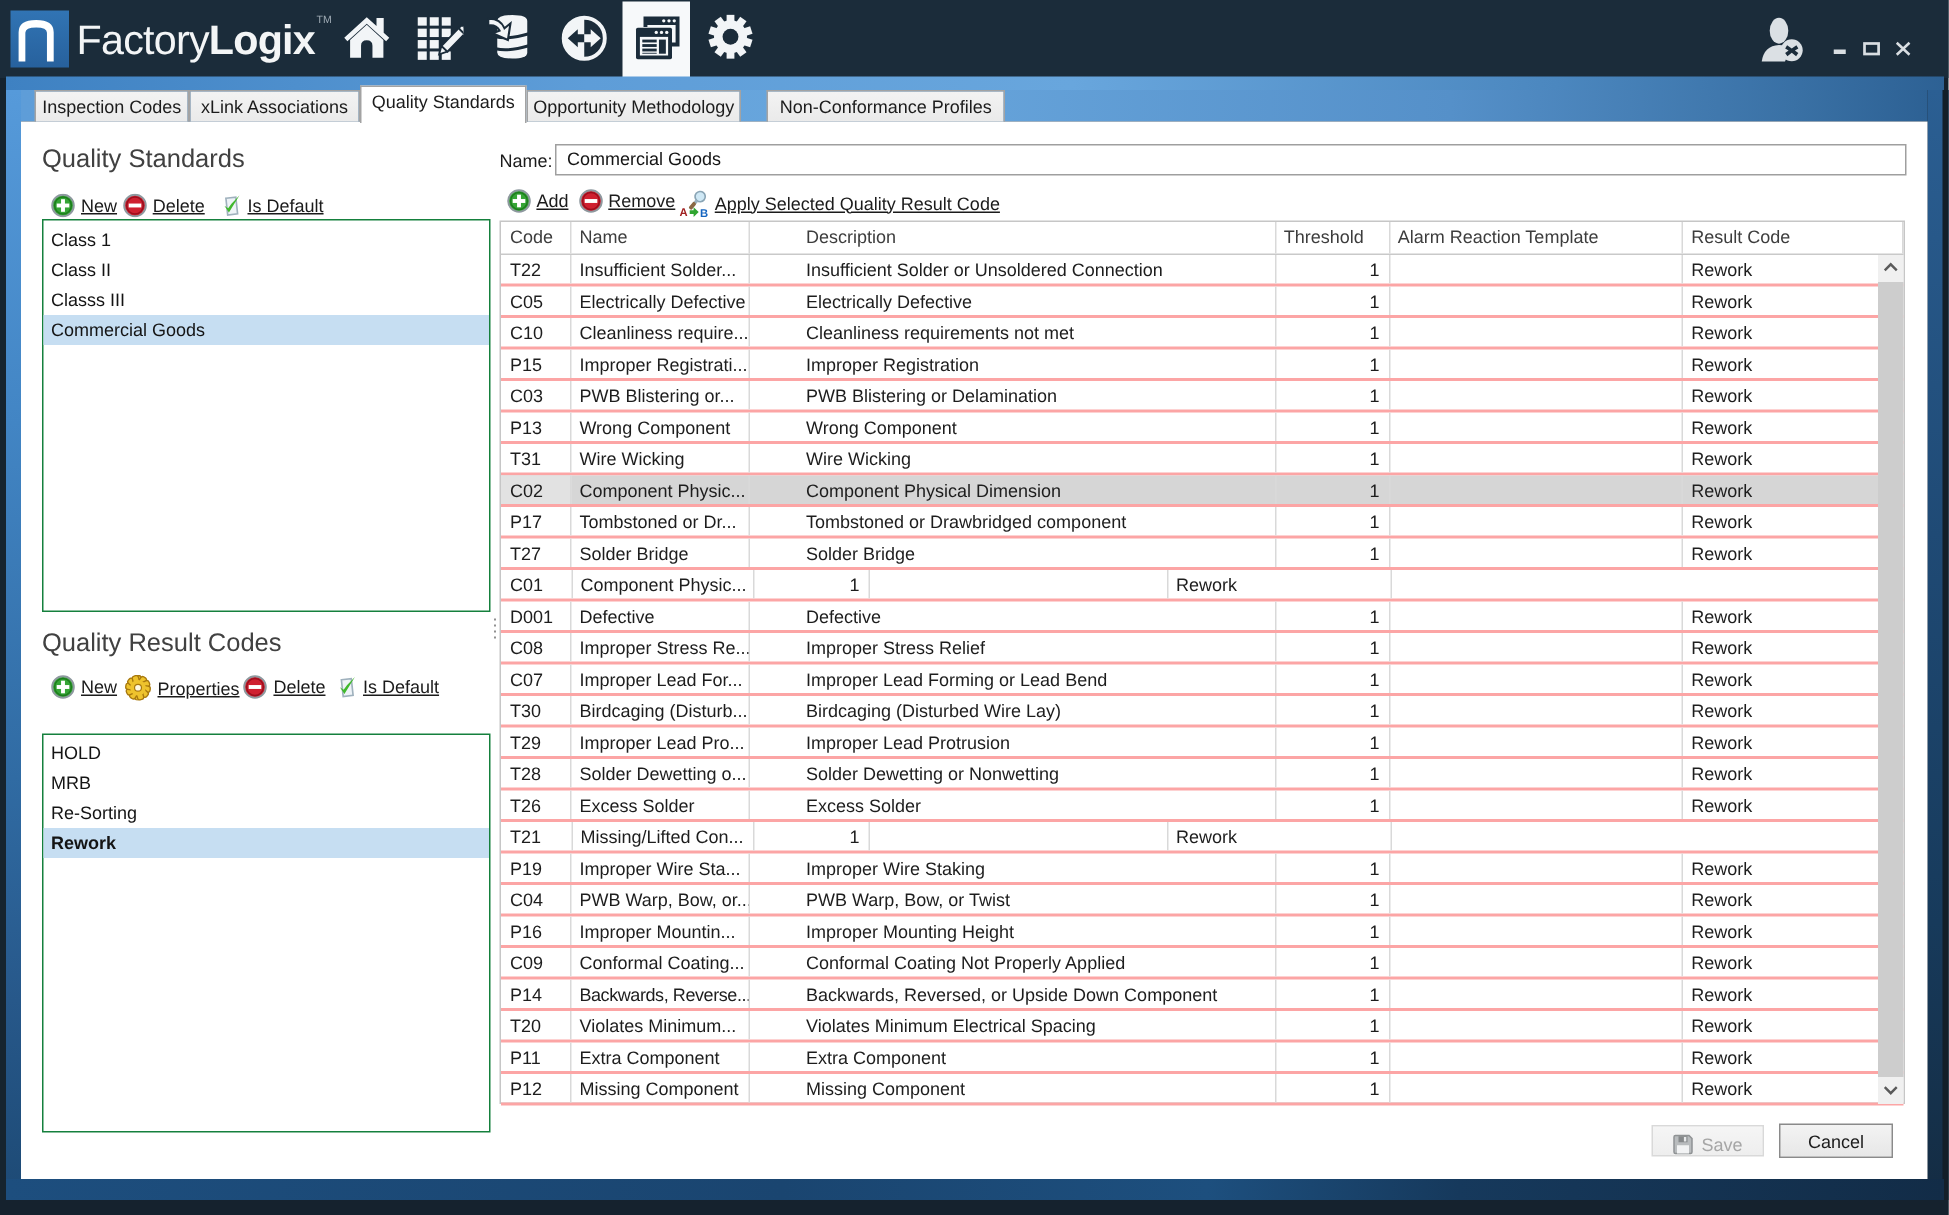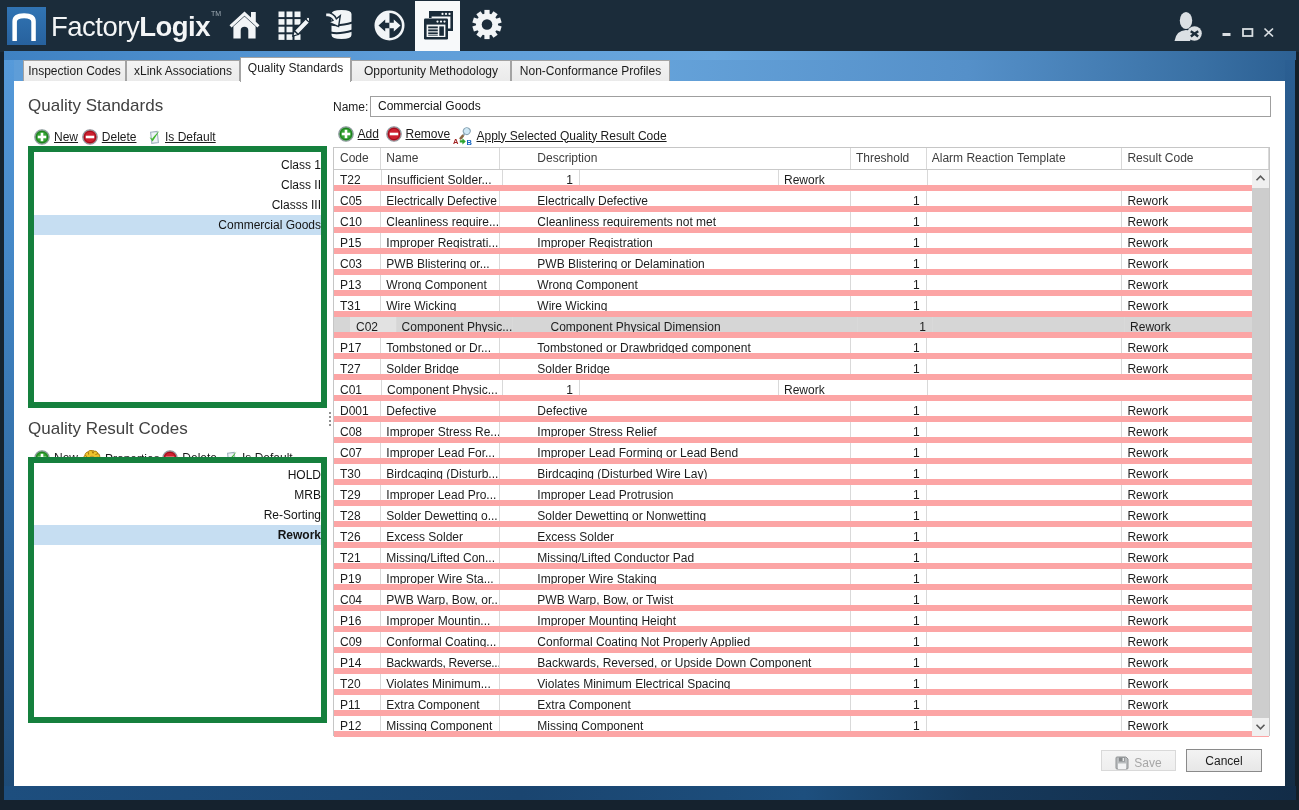--- a/index.html
+++ b/index.html
@@ -19,32 +19,32 @@
 #bframe{position:absolute;left:4px;top:786px;width:1292px;height:14px;background:linear-gradient(90deg,#1d4e7e,#1a4570 40%,#1d4f7e 62%,#16395c 75%,#122c47 100%);}
 #bdark{position:absolute;left:0;top:800px;width:1299px;height:10px;background:#15222e;}
 #tabrow{position:absolute;left:14px;top:60px;width:1271px;height:21px;background:linear-gradient(90deg,#5e9dd8,#68a6dd 45%,#5590c9 75%,#3a71a5 93%,#2d6194 100%);}
 .tab{position:absolute;top:0;height:21px;background:linear-gradient(180deg,#f3f3f3,#eaeaea);border:1px solid #a3a3a3;border-bottom:none;color:#1c1c1c;font-size:12px;text-align:center;line-height:20px;white-space:nowrap;z-index:2;}
 .tab.active{top:-3px;height:25px;background:#fff;z-index:3;}
 #content{position:absolute;left:14px;top:81px;width:1271px;height:705px;background:#fff;}
 .h1{position:absolute;left:14px;color:#414141;font-size:17px;}
 .tbar{position:absolute;left:0;top:0;height:16px;font-size:12px;color:#1b1b1b;}
 .titem{position:absolute;top:0;display:flex;align-items:center;white-space:nowrap;}
 .titem .lbl{margin-left:4px;text-decoration:underline;}
-.listbox{position:absolute;left:14px;width:299px;border:6px solid #15803d;background:#fff;text-align:right;}
+.listbox{position:absolute;left:14px;width:299px;border:1px solid #15803d;background:#fff;}
 .li{height:20px;line-height:20px;font-size:12px;color:#141414;padding-left:5px;}
 .li.sel{background:#c6def2;}
 #grip{position:absolute;left:314px;top:330px;width:4px;height:16px;background-image:radial-gradient(circle,#909090 28%,transparent 34%);background-size:4px 4px;}
 #namelbl{position:absolute;left:319px;top:19px;font-size:12px;color:#1b1b1b;}
 #nameinput{position:absolute;left:356px;top:15px;width:901px;height:21px;border:1px solid #9f9f9f;background:#fff;font-size:12px;color:#141414;line-height:19px;padding-left:7px;}
 #grid{position:absolute;left:319px;top:66px;width:937px;height:589px;border:1px solid #c6c6c6;background:#fff;font-size:12px;color:#1d1d1d;}
 #ghead{display:flex;height:22px;border-bottom:1px solid #c9c9c9;color:#3d3d3d;}
 #ghead>div{border-right:1px solid #d9d9d9;padding-left:5px;line-height:21px;}
-.trow{display:flex;height:21px;border-bottom:6px solid #fca5a5;}
+.trow{display:flex;height:21px;border-bottom:2px solid #fca5a5;}
 .trow>div{border-right:1px solid #d9d9d9;padding-left:5px;line-height:20px;white-space:nowrap;overflow:hidden;}
-.trow.sel{background:#d6d6d6;padding-left:16px;}
+.trow.sel{background:#d6d6d6;}
 .trow.sel .c1{background:#e2e2e2;}
 .c1{width:48px;padding-left:6px!important;}.c2{width:121px;}.c3{width:324px;margin-left:32px;}.c4{width:77px;text-align:right;padding-right:6px;}.c5{width:199px;}.c6{width:149px;}
 #ghead .c4{text-align:left;}
 #vscroll{position:absolute;right:0;top:22px;width:17px;height:566px;background:#f0f0f0;}
 #vthumb{position:absolute;left:0;top:18px;width:17px;height:530px;background:#cdcdcd;}
 .btn{position:absolute;font-size:12px;display:flex;align-items:center;justify-content:center;}
 #savebtn{left:1087px;top:669px;width:75px;height:21px;border:1px solid #d9d9d9;background:linear-gradient(180deg,#f5f5f5,#eee);color:#a6a6a6;align-items:flex-end;}
 #cancelbtn{left:1172px;top:668px;width:76px;height:23px;border:1px solid #8a8a8a;background:linear-gradient(180deg,#f3f3f3,#e7e7e7);color:#1b1b1b;}
 </style></head>
 <body>
@@ -154,21 +154,21 @@
   </div>
   <div id="topstrip"></div>
   <div id="lframe"></div>
     <div id="rframe"></div>
     <div id="bframe"></div>
     <div id="bdark"></div>
   <div id="tabrow">
     <div class="tab" style="left:9px;width:103px;">Inspection Codes</div>
     <div class="tab" style="left:112px;width:114px;">xLink Associations</div>
     <div class="tab active" style="left:226px;width:111px;">Quality Standards</div>
-    <div class="tab" style="left:337px;width:160px;">Opportunity Methodology</div>
+    <div class="tab" style="left:337px;width:143px;">Opportunity Methodology</div>
     <div class="tab" style="left:497px;width:159px;">Non-Conformance Profiles</div>
   </div>
   <div id="content">
     <div class="h1" style="top:15px">Quality Standards</div>
     <div class="tbar" style="left:0;top:48px;">
         <span class="titem" style="left:20px">
           <svg class="ticon" width="16" height="16" viewBox="0 0 16 16">
             <circle cx="8" cy="8" r="7.2" fill="#35a535" stroke="#8e999f" stroke-width="1.3"></circle>
             <circle cx="8" cy="8" r="5.6" fill="none" stroke="#1d7c1d" stroke-width="1"></circle>
             <rect x="3.8" y="6.7" width="8.4" height="2.6" fill="#fff"></rect>
@@ -235,21 +235,21 @@
           <span class="lbl">Delete</span>
         </span>
         <span class="titem" style="left:209px">
           <svg class="ticon" width="15" height="16" viewBox="0 0 15 16">
             <path d="M4.6 3.2 L11.2 2.4 L12.4 13.6 L5.8 14.4 Z" fill="#eef3f7" stroke="#9fb1bd" stroke-width="1.1"></path>
             <path d="M3.6 8.2 L6.6 12.6 L13.6 1.4 L8.3 6.9 L6.1 9.8 Z" fill="#41b82e"></path>
           </svg>
           <span class="lbl">Is Default</span>
         </span>
       </div>
-    <div class="listbox" style="top:376px;height:266px;">
+    <div class="listbox" style="top:408px;height:266px;">
       <div class="li" style="margin-top:2px">HOLD</div>
       <div class="li">MRB</div>
       <div class="li">Re-Sorting</div>
       <div class="li sel" style="font-weight:bold">Rework</div>
     </div>
     <div id="grip"></div>
     <div id="namelbl">Name:</div>
     <div id="nameinput">Commercial Goods</div>
     <div class="tbar" style="left:0;top:45px;">
         <span class="titem" style="left:323.6px">
@@ -288,20 +288,21 @@
           <div class="c1">Code</div>
           <div class="c2">Name</div>
           <div class="c3">Description</div>
           <div class="c4">Threshold</div>
           <div class="c5">Alarm Reaction Template</div>
           <div class="c6">Result Code</div>
         </div>
 <div class="trow">
           <div class="c1">T22</div>
           <div class="c2">Insufficient Solder...</div>
+          <div class="c3">Insufficient Solder or Unsoldered Connection</div>
           <div class="c4">1</div>
           <div class="c5"></div>
           <div class="c6">Rework</div>
         </div>
 <div class="trow">
           <div class="c1">C05</div>
           <div class="c2">Electrically Defective</div>
           <div class="c3">Electrically Defective</div>
           <div class="c4">1</div>
           <div class="c5"></div>
@@ -430,21 +431,20 @@
           <div class="c1">T26</div>
           <div class="c2">Excess Solder</div>
           <div class="c3">Excess Solder</div>
           <div class="c4">1</div>
           <div class="c5"></div>
           <div class="c6">Rework</div>
         </div>
 <div class="trow">
           <div class="c1">T21</div>
           <div class="c2">Missing/Lifted Con...</div>
-          <div class="c3">Missing/Lifted Conductor Pad</div>
           <div class="c4">1</div>
           <div class="c5"></div>
           <div class="c6">Rework</div>
         </div>
 <div class="trow">
           <div class="c1">P19</div>
           <div class="c2">Improper Wire Sta...</div>
           <div class="c3">Improper Wire Staking</div>
           <div class="c4">1</div>
           <div class="c5"></div>

